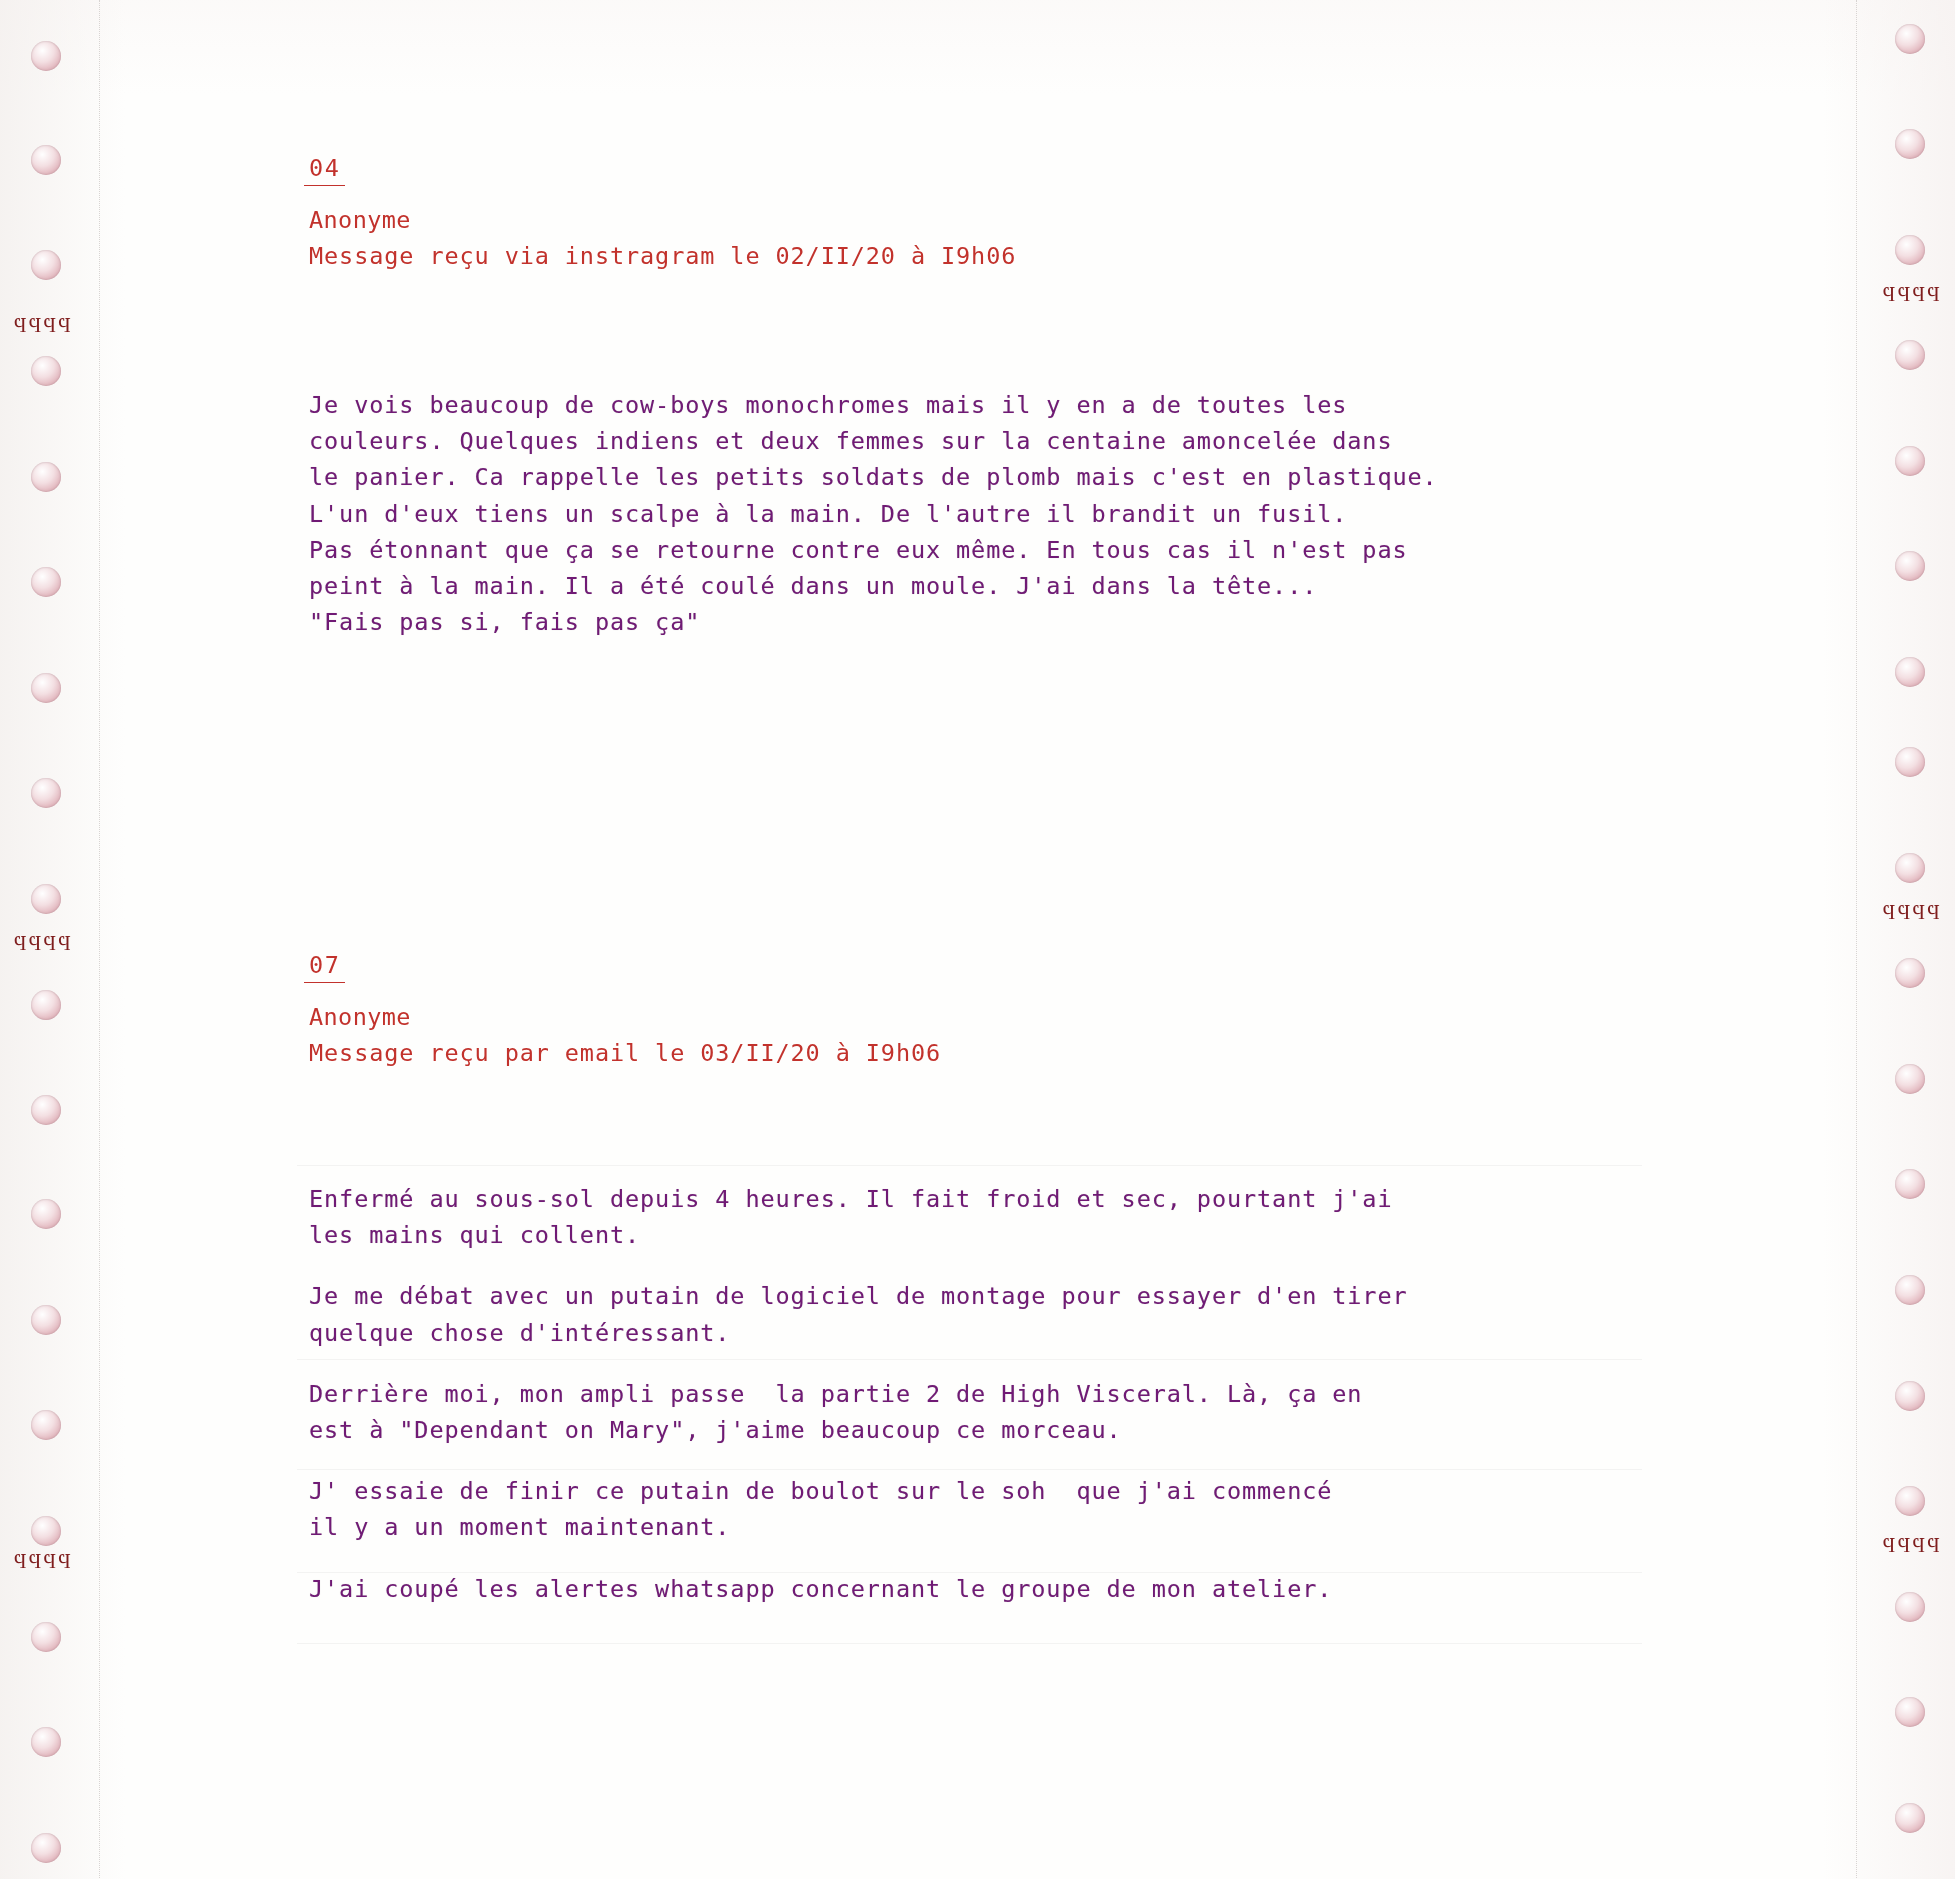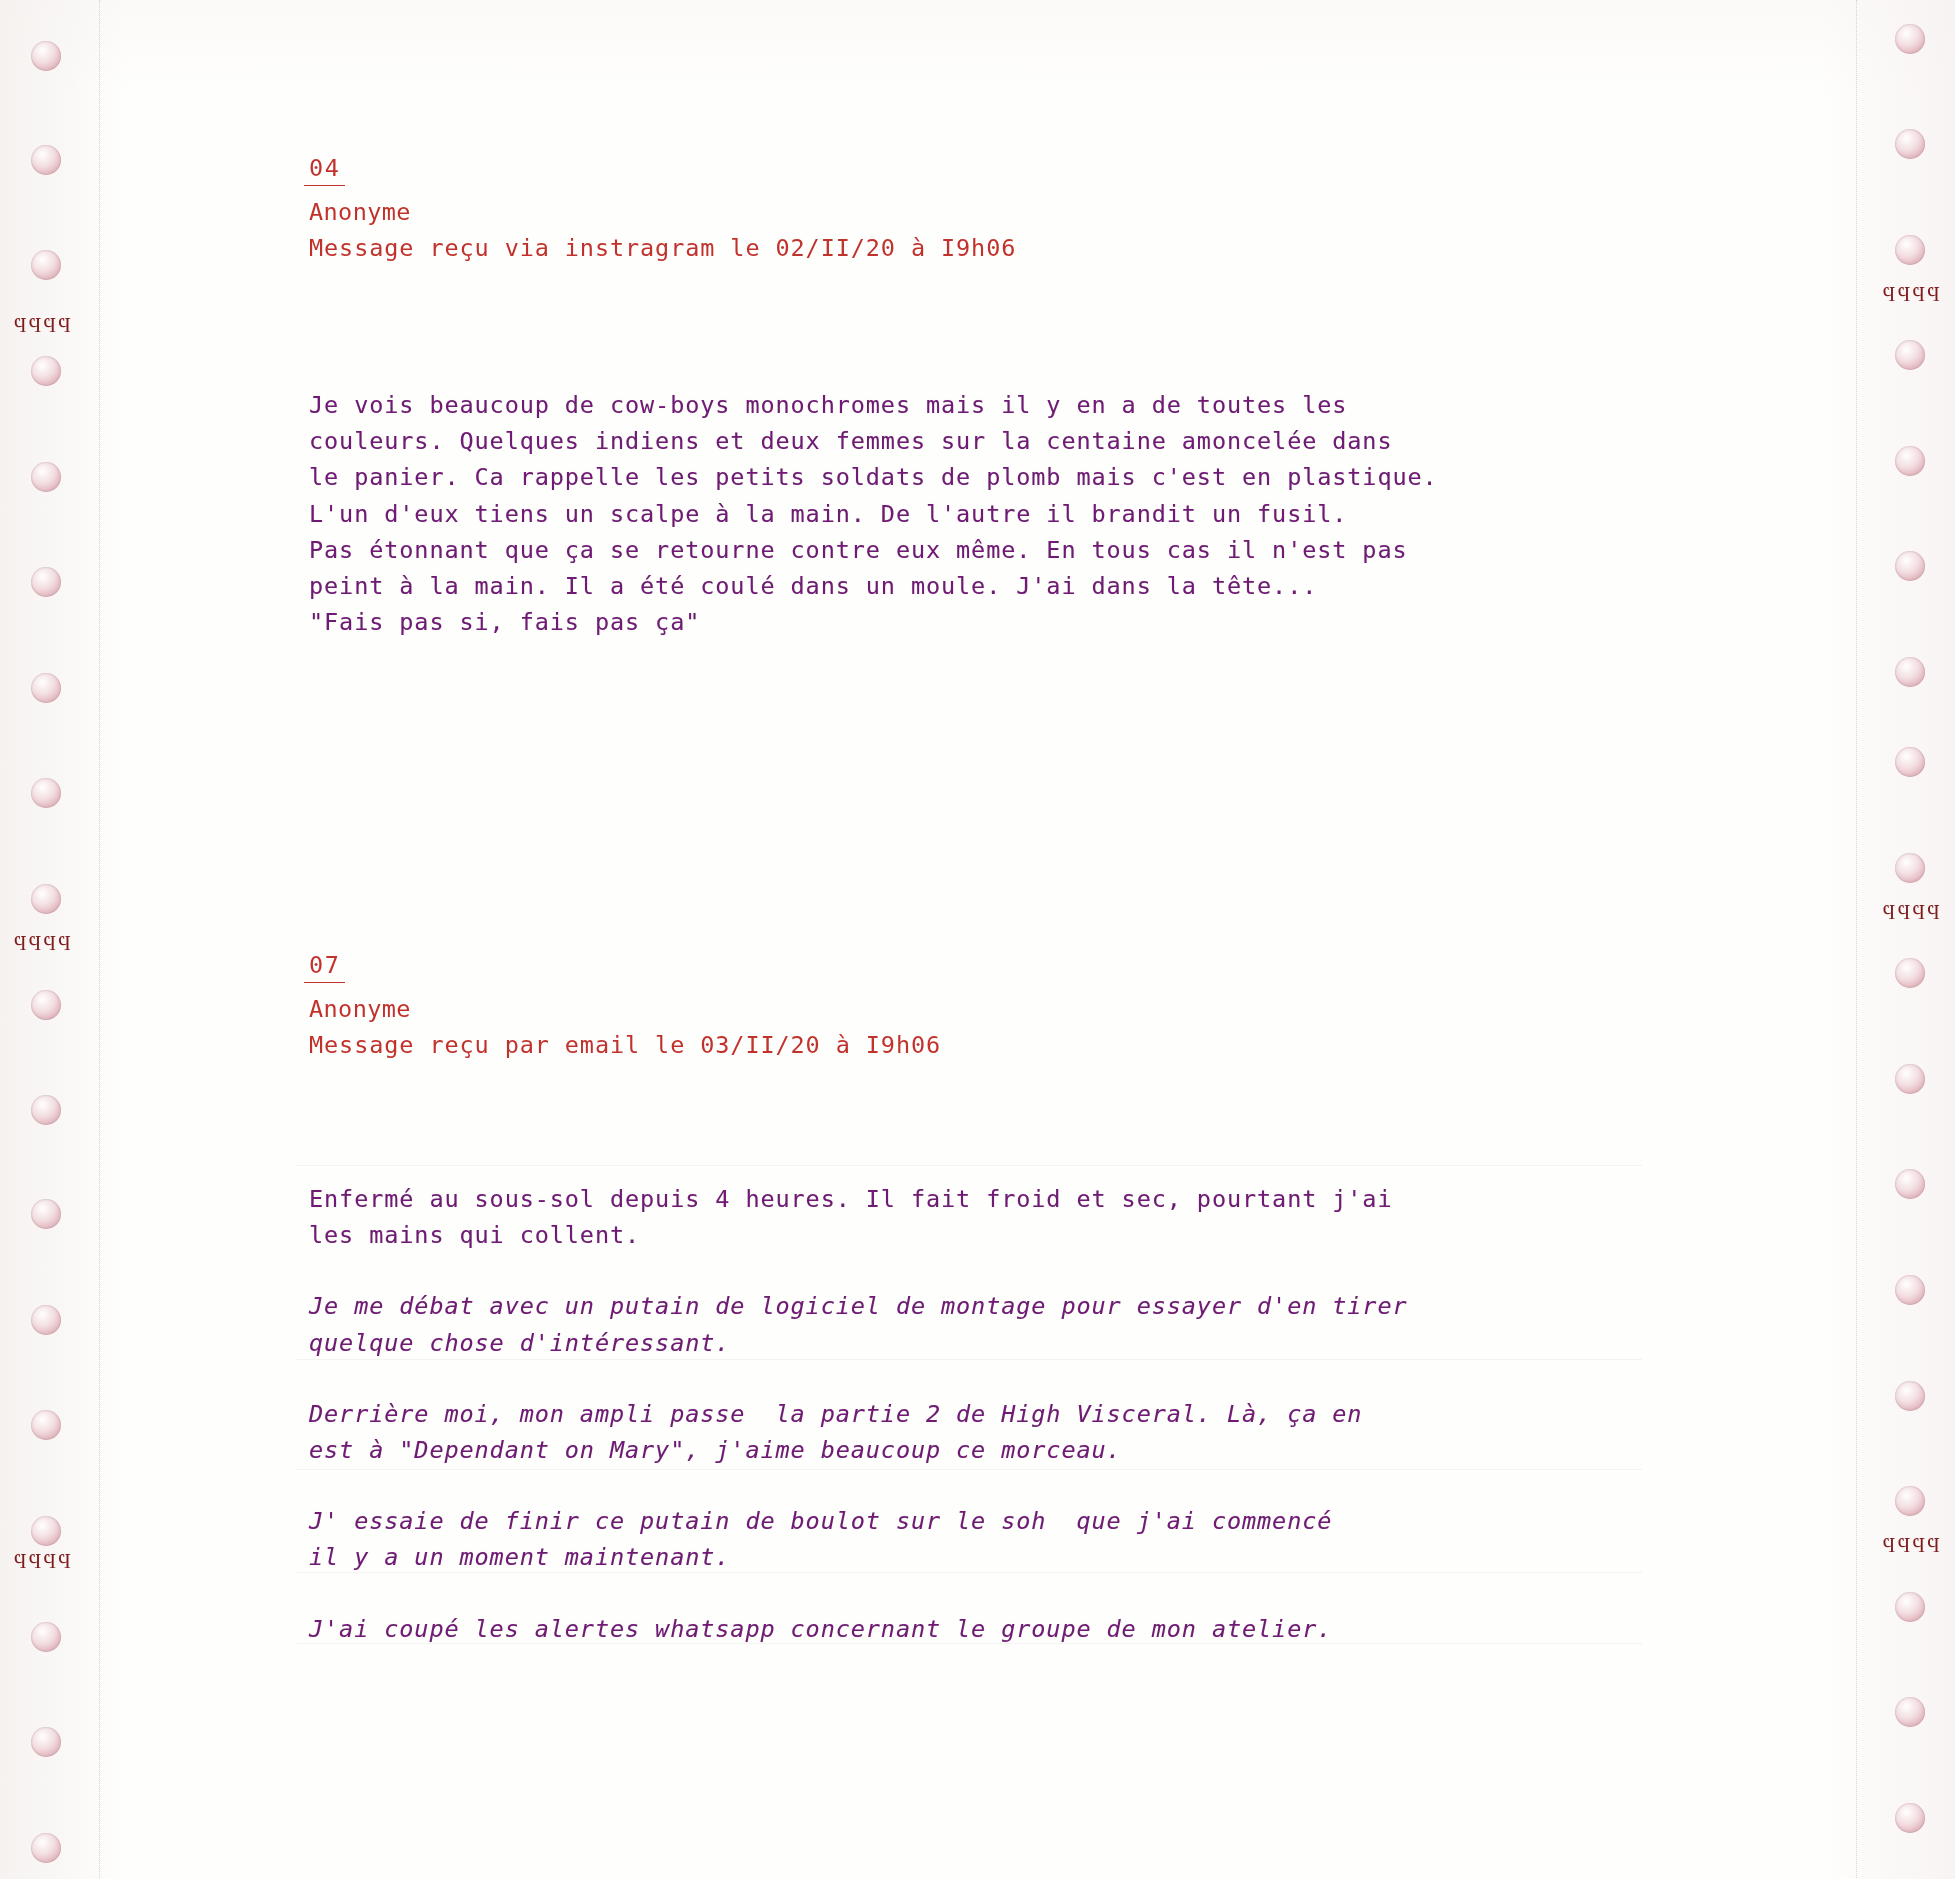--- a/index.html
+++ b/index.html
@@ -92,37 +92,37 @@
   }
   .entry-number {
     display: inline-block;
     border-bottom: 1.6px solid #c2322c;
     padding: 0 4.7px 0.8px 4.7px;
     margin-left: -4.7px;
     letter-spacing: 1.6px;
   }
   .entry-author {
     display: block;
-    margin-top: 11px;
+    margin-top: 19px;
   }
   .entry-meta {
     display: block;
     margin-top: 4.7px;
     letter-spacing: 0.9px;
   }
 
   .body-text {
     color: #701a75;
     font-size: 23.5px;
     line-height: 1.54;
     letter-spacing: 0.9px;
     white-space: pre-wrap;
     text-shadow: 0 0 0.8px rgba(40,40,40,0.25);
   }
-  .body-text + .body-text { margin-top: 35px; font-style: italic; }
+  .body-text + .body-text { margin-top: 25px; }
 
   
   .ghost-rule {
     position: absolute;
     height: 0.8px;
     background: rgba(0,0,0,0.045);
     left: 297px;
     width: 1345px;
   }
 </style>

